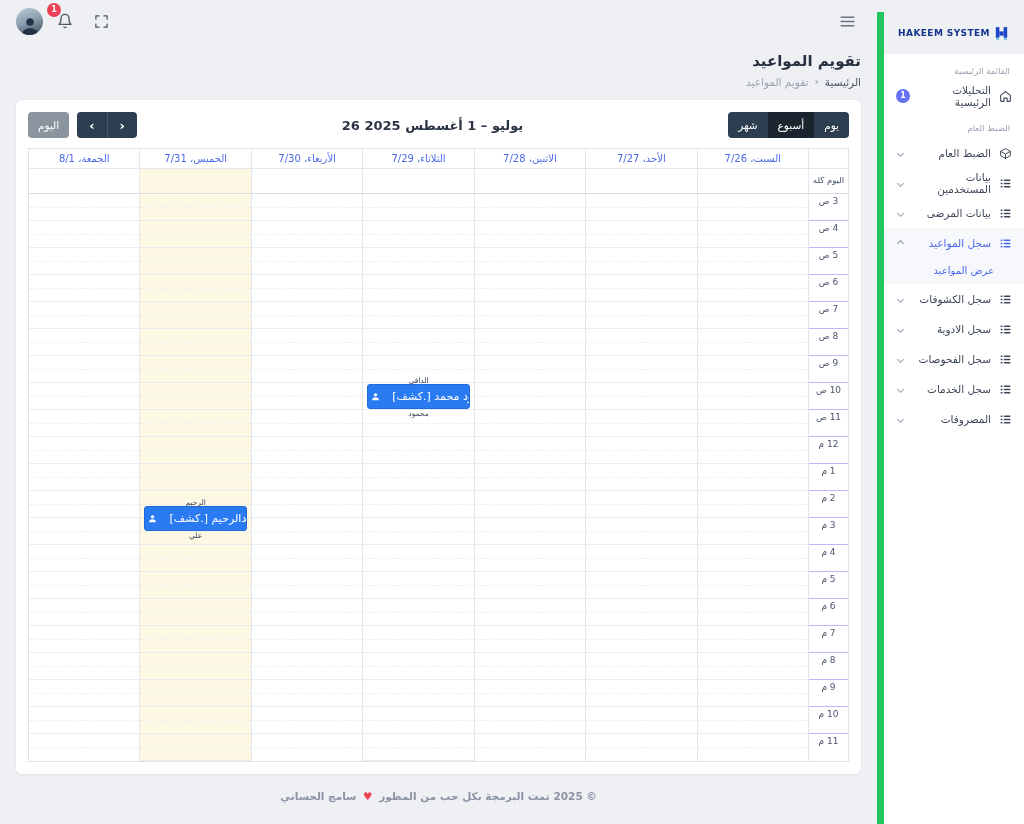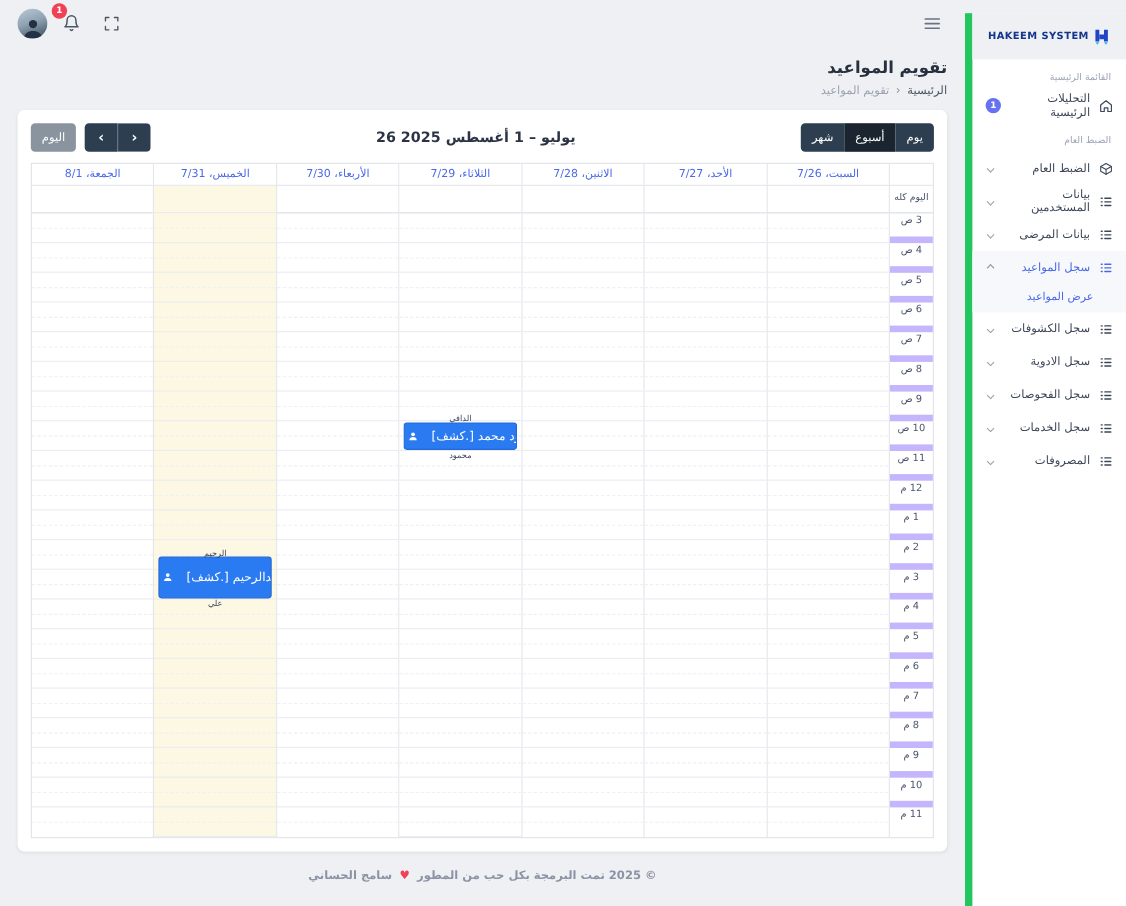--- a/index.html
+++ b/index.html
@@ -99,21 +99,21 @@
     flex:1; display:flex; align-items:center; justify-content:center;
     font-size:10px; color:#4a68e8; border-left:1px solid #e3e6eb; cursor:pointer;
   }
   .cal-header > :last-child, .allday-row > :last-child, .cal-body > :last-child{ border-left:none; }
   .allday-row{ display:flex; height:25px; border-bottom:1px solid #d9dde3; }
   .allday-axis{ width:40px; flex:none; border-left:1px solid #e3e6eb;
     font-size:8.5px; color:#46536b; text-align:center; padding-top:6px; white-space:nowrap; }
   .allday-cell{ flex:1; border-left:1px solid #e3e6eb; }
   .cal-body{ display:flex; }
   .axis-body{ width:40px; flex:none; border-left:1px solid #e3e6eb; }
-  .axis-slot{ height:27px; border-bottom:6px solid #c4b5fd;
+  .axis-slot{ height:27px; border-bottom:1px solid #c4b5fd;
     font-size:9px; color:#49546b; text-align:center; padding-top:2px; white-space:nowrap;}
   .axis-body .axis-slot:last-child{ border-bottom:none; }
   .day-col{ flex:1; position:relative; border-left:1px solid #e3e6eb; }
   .hour{ height:27px; border-bottom:1px solid #e9ecf0; position:relative; }
   .hour::after{ content:''; position:absolute; left:0; right:0; top:13px;
     border-top:1px dashed #eef0f4; }
   .day-col .hour:last-child{ border-bottom:none; }
   .today-bg{ background:#fcf8e3; }
   
   .event{
@@ -487,21 +487,21 @@
             <div class="hour"></div>
             <div class="hour"></div>
             <div class="hour"></div>
             <div class="hour"></div>
             <div class="hour"></div>
             <div class="hour"></div>
             <div class="hour"></div>
             <div class="hour"></div>
             <div class="hour"></div>
             <div class="hour"></div>
-            <div class="event" style="top:311.5px;height:38px">
+            <div class="event" style="top:311.5px;height:25px">
        <span class="ev-above">الرحيم</span>
        <span class="ev-main" dir="ltr">
          <span style="display:inline-flex">
                   <svg width="9" height="9" viewBox="0 0 16 16" fill="#fff">
                     <circle cx="8" cy="5" r="3"></circle>
                     <path d="M2 14.5c0-3.3 2.7-5 6-5s6 1.7 6 5z"></path>
                   </svg>
                 </span>
          <span>[كشف.] إبراهيم عبدالرحيم</span>
        </span>

